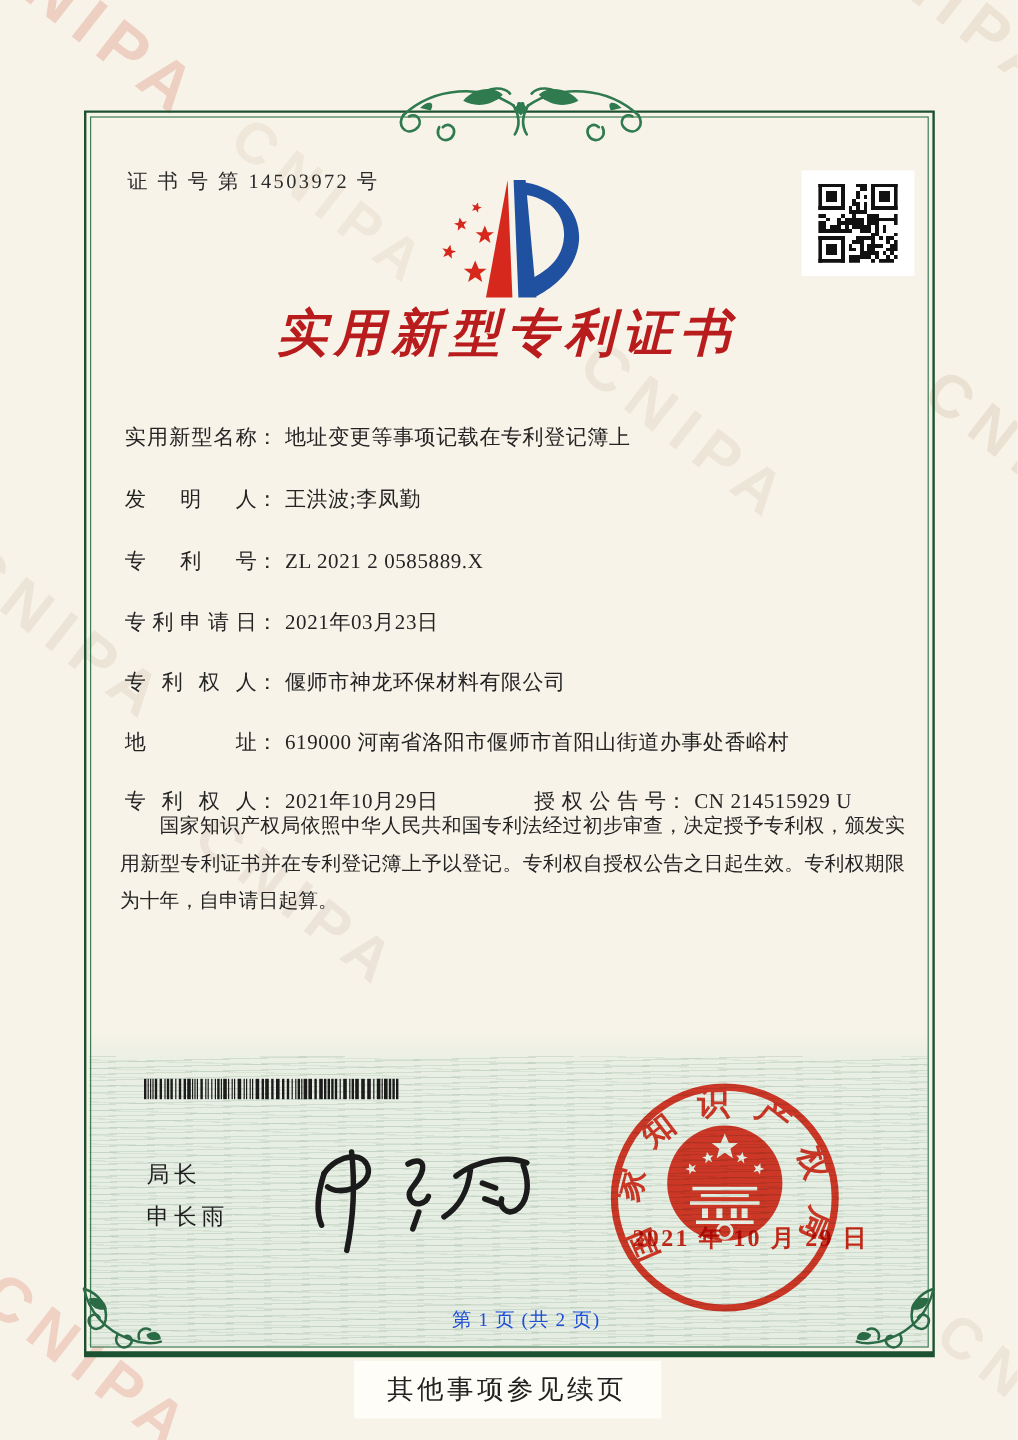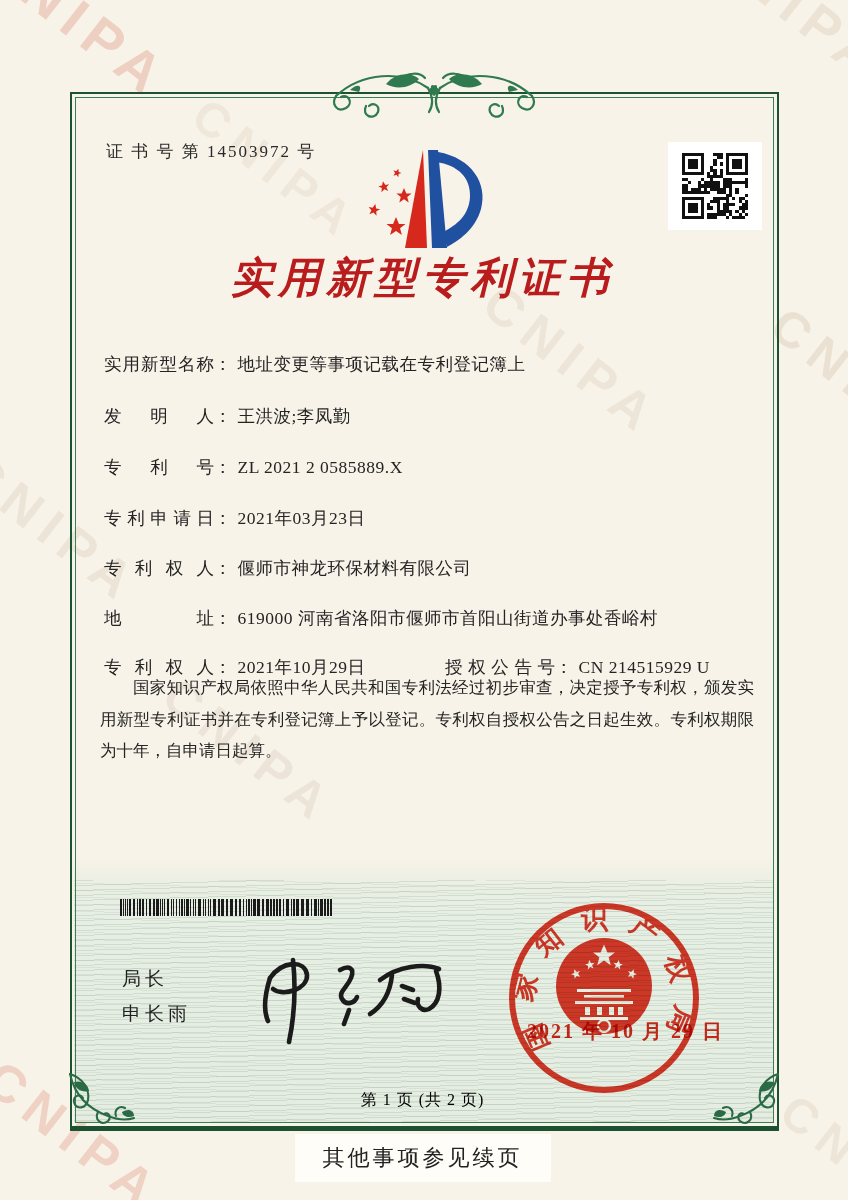--- a/index.html
+++ b/index.html
@@ -84,21 +84,21 @@
   .sig-title{position:absolute;left:122px;top:966px;font-size:19px;letter-spacing:4px;z-index:2;color:#1f1f1f;}
   .sig-name{position:absolute;left:122px;top:1001px;font-size:19px;letter-spacing:4px;z-index:2;color:#1f1f1f;}
   .signature{position:absolute;left:252px;top:948px;width:210px;height:105px;z-index:2;}
   .seal{position:absolute;left:484px;top:878px;width:240px;height:240px;z-index:4;mix-blend-mode:multiply;opacity:.95;}
   .seal-date{
     position:absolute;left:527px;top:1018px;z-index:5;white-space:nowrap;
     color:#d92c1b;font-size:20px;font-weight:700;letter-spacing:2px;mix-blend-mode:multiply;
   }
   .page-no{
     position:absolute;left:70px;top:1090px;width:705px;text-align:center;z-index:2;
-    font-size:16px;letter-spacing:1px;color:#000000;
+    font-size:16px;letter-spacing:1px;color:#1d4ed8;padding-left:16px;
   }
   .corner{position:absolute;width:74px;height:58px;z-index:4;}
   .corner-l{left:64px;top:1068px;}
   .corner-r{left:710px;top:1068px;transform:scaleX(-1);}
   .ornament{position:absolute;left:328px;top:60px;width:212px;height:64px;z-index:4;}
 
   .note{
     position:absolute;left:70px;top:1134px;width:705px;text-align:center;z-index:2;
   }
   .note span{

